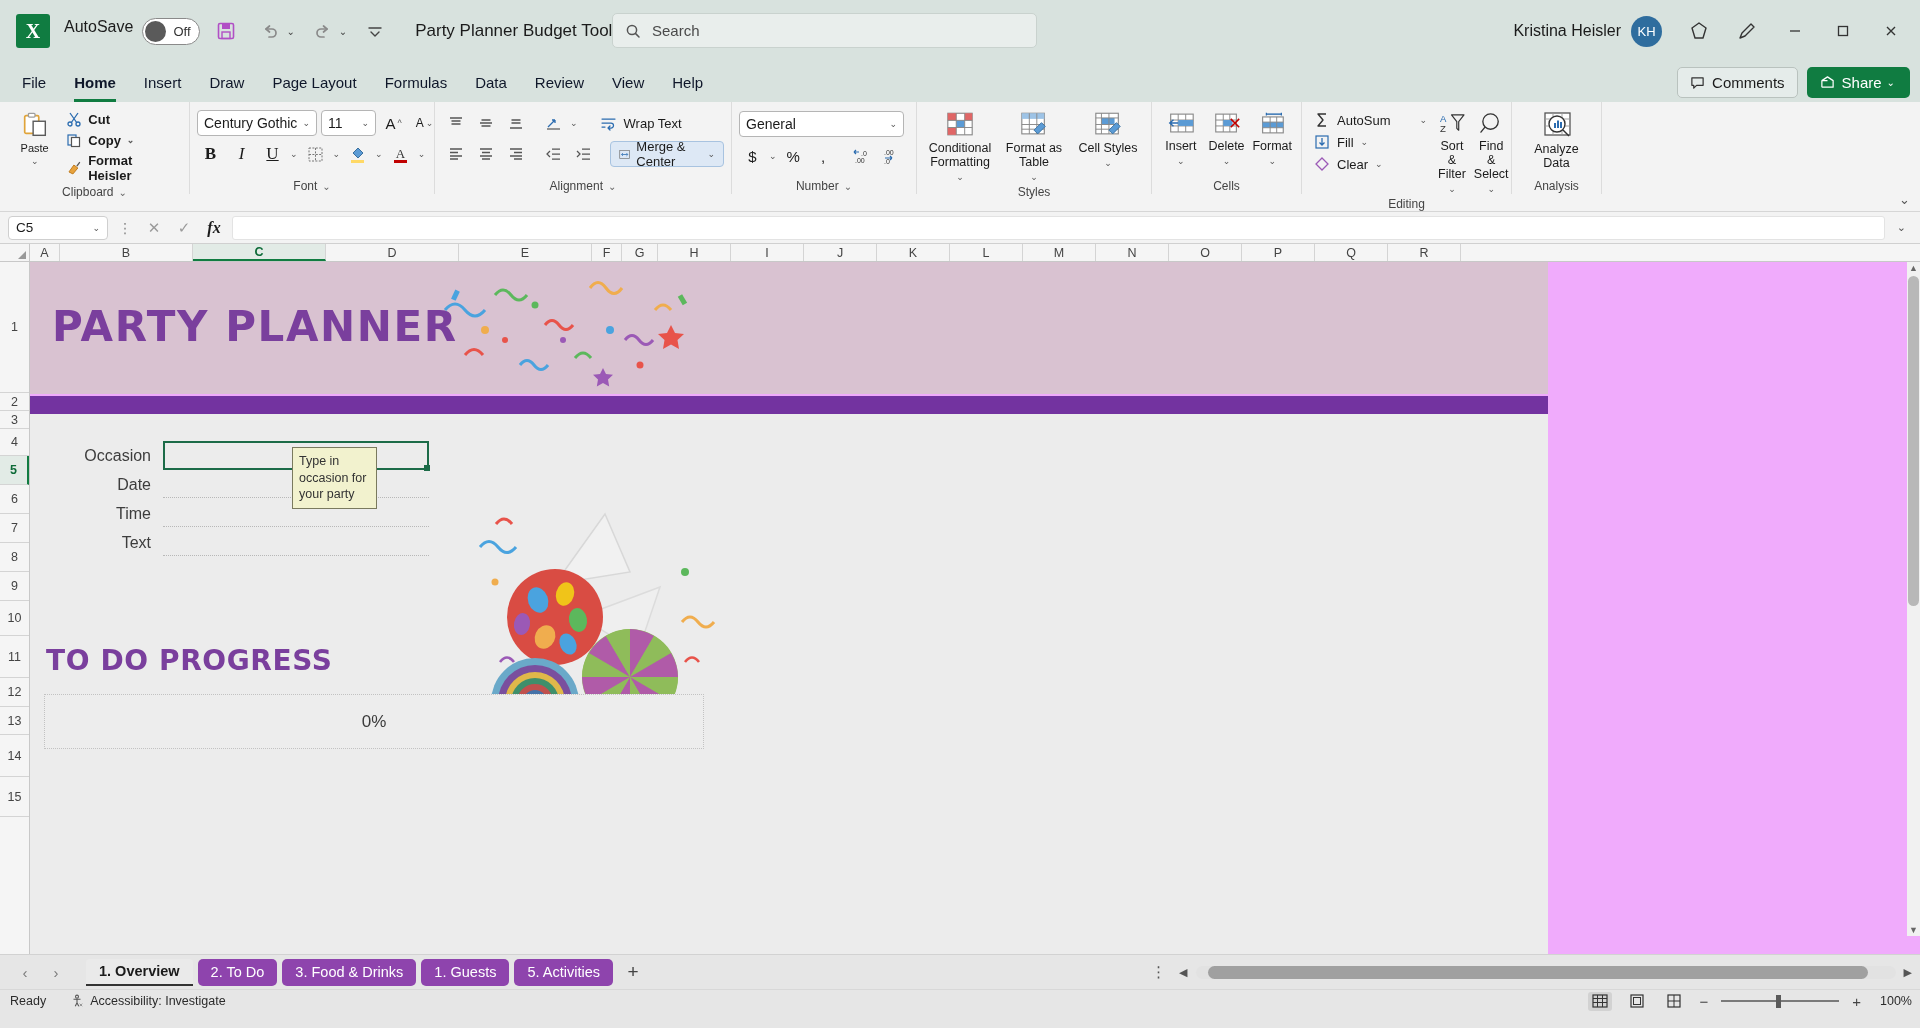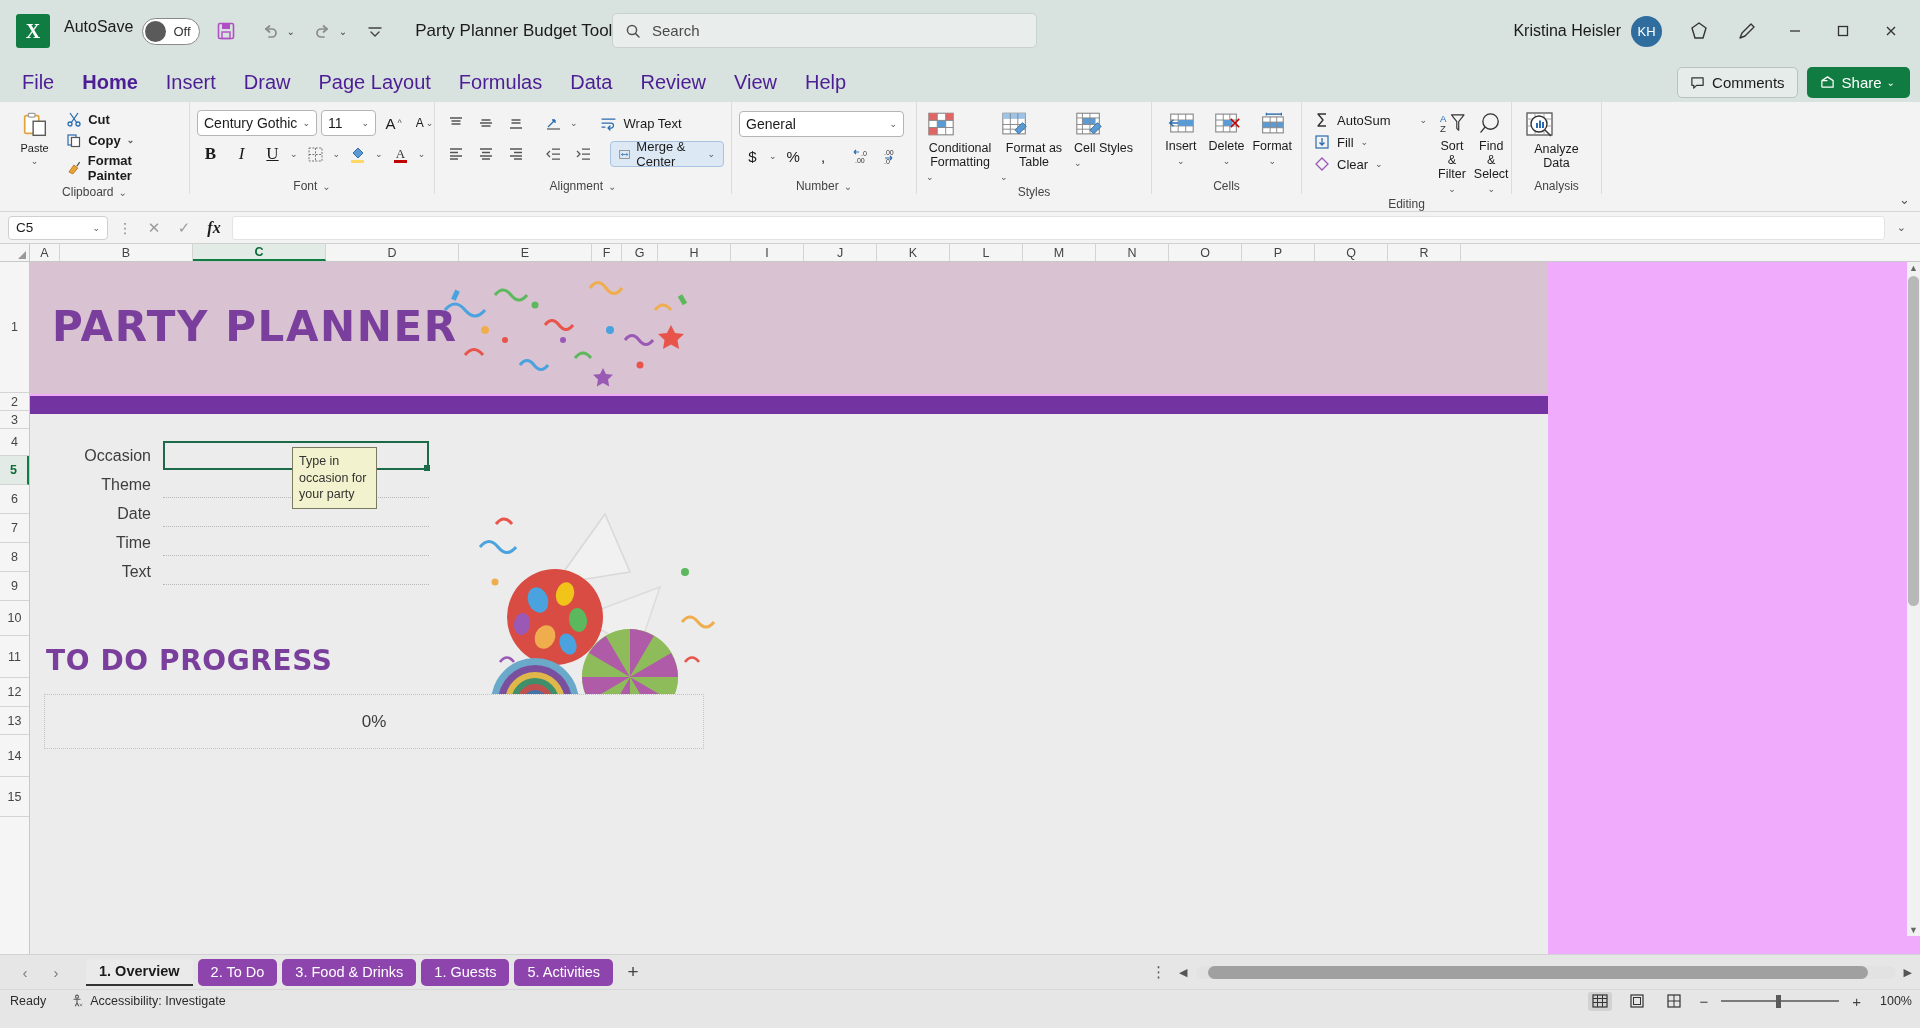--- a/index.html
+++ b/index.html
@@ -56,21 +56,21 @@
   .win-btn{
     width:46px;height:62px;display:flex;align-items:center;justify-content:center;
     cursor:pointer;
   }
   
   .menubar{
     height:40px;background:#d8e2de;display:flex;align-items:center;
     padding-left:8px;position:relative;
   }
   .menu-item{
-    font-size:20px;padding:7px 14px;border-radius:4px;cursor:pointer;color:#4c1d95;
+    font-size:15px;padding:7px 14px;border-radius:4px;cursor:pointer;color:#0f172a;
     position:relative;
   }
   .menu-item.active{font-weight:600;}
   .menu-item.active::after{
     content:"";position:absolute;left:14px;right:14px;bottom:-4px;height:2.5px;background:#107c41;
   }
   .menu-right{position:absolute;right:10px;top:0;height:40px;display:flex;align-items:center;gap:9px;}
   .comments-btn{
     border:1px solid #b9c2be;background:#e5ecea;border-radius:5px;height:31px;display:flex;
     align-items:center;gap:7px;padding:0 12px;font-size:15px;cursor:pointer;
@@ -119,21 +119,21 @@
   .mini-caret{font-size:9px;color:#555;}
   
   .align-row{display:flex;align-items:center;gap:3px;}
   .merge-btn{
     background:#dde8f5;border:1px solid #a8c3e0;border-radius:4px;height:26px;display:flex;
     align-items:center;gap:6px;padding:0 8px;font-size:13px;cursor:pointer;
   }
   .wrap-btn{display:flex;align-items:center;gap:7px;font-size:13px;padding:3px 7px;cursor:pointer;border-radius:3px;}
   
   .big-btn{
-    width:72px;display:flex;flex-direction:column;align-items:flex-start;gap:3px;cursor:pointer;
+    width:72px;display:flex;flex-direction:column;align-items:center;gap:3px;cursor:pointer;
     padding:3px 2px;border-radius:4px;text-align:center;
   }
   .big-btn .lbl{font-size:12.5px;line-height:1.12;}
   .med-btn{
     width:56px;display:flex;flex-direction:column;align-items:center;gap:3px;cursor:pointer;
     padding:3px 2px;border-radius:4px;text-align:center;
   }
   .med-btn .lbl{font-size:12.5px;line-height:1.12;}
   .edit-item{display:flex;align-items:center;gap:7px;font-size:13px;padding:2px 5px;cursor:pointer;border-radius:3px;}
   .ribbon-collapse{position:absolute;right:10px;bottom:4px;font-size:13px;color:#555;cursor:pointer;}
@@ -399,21 +399,21 @@
               <rect x="5.5" y="5.5" width="8" height="9" fill="#fff" stroke="#555" stroke-width="1.2"></rect>
             </svg>
           <span>Copy</span>
           <span class="mini-caret">⌄</span>
         </div>
         <div class="clip-item">
           <svg width="16" height="16" viewBox="0 0 16 16">
               <path d="M3 12 L8 5 L12 8 L7 14 Z" fill="#e8a33d" stroke="#c07c1e" stroke-width="1"></path>
               <path d="M11 6 L14 2" stroke="#555" stroke-width="1.3"></path>
             </svg>
-          <span>Format Painter</span>
+          <span>Format Heisler</span>
         </div>
       </div>
     </div>
     <div class="rgroup-label">
       <span>Clipboard</span>
       <span class="dlg">⌄</span>
     </div>
   </div>
 
   <div class="rgroup" style="width:245px">
@@ -801,24 +801,20 @@
         <rect x="255" y="25" width="5" height="10" fill="#5cb85c" transform="rotate(-30 257 30)"></rect>
       </svg>
       <div class="purplebar"></div>
       <div class="body-bg"></div>
 
       <div class="form-area">
         <div style="height:27px"></div>
         <div class="form-row">
           <div class="form-label">Occasion</div>
           <div class="form-input active"></div>
-        </div>
-        <div class="form-row">
-          <div class="form-label">Theme</div>
-          <div class="form-input"></div>
         </div>
         <div class="form-row">
           <div class="form-label">Date</div>
           <div class="form-input"></div>
         </div>
         <div class="form-row">
           <div class="form-label">Time</div>
           <div class="form-input"></div>
         </div>
         <div class="form-row">

